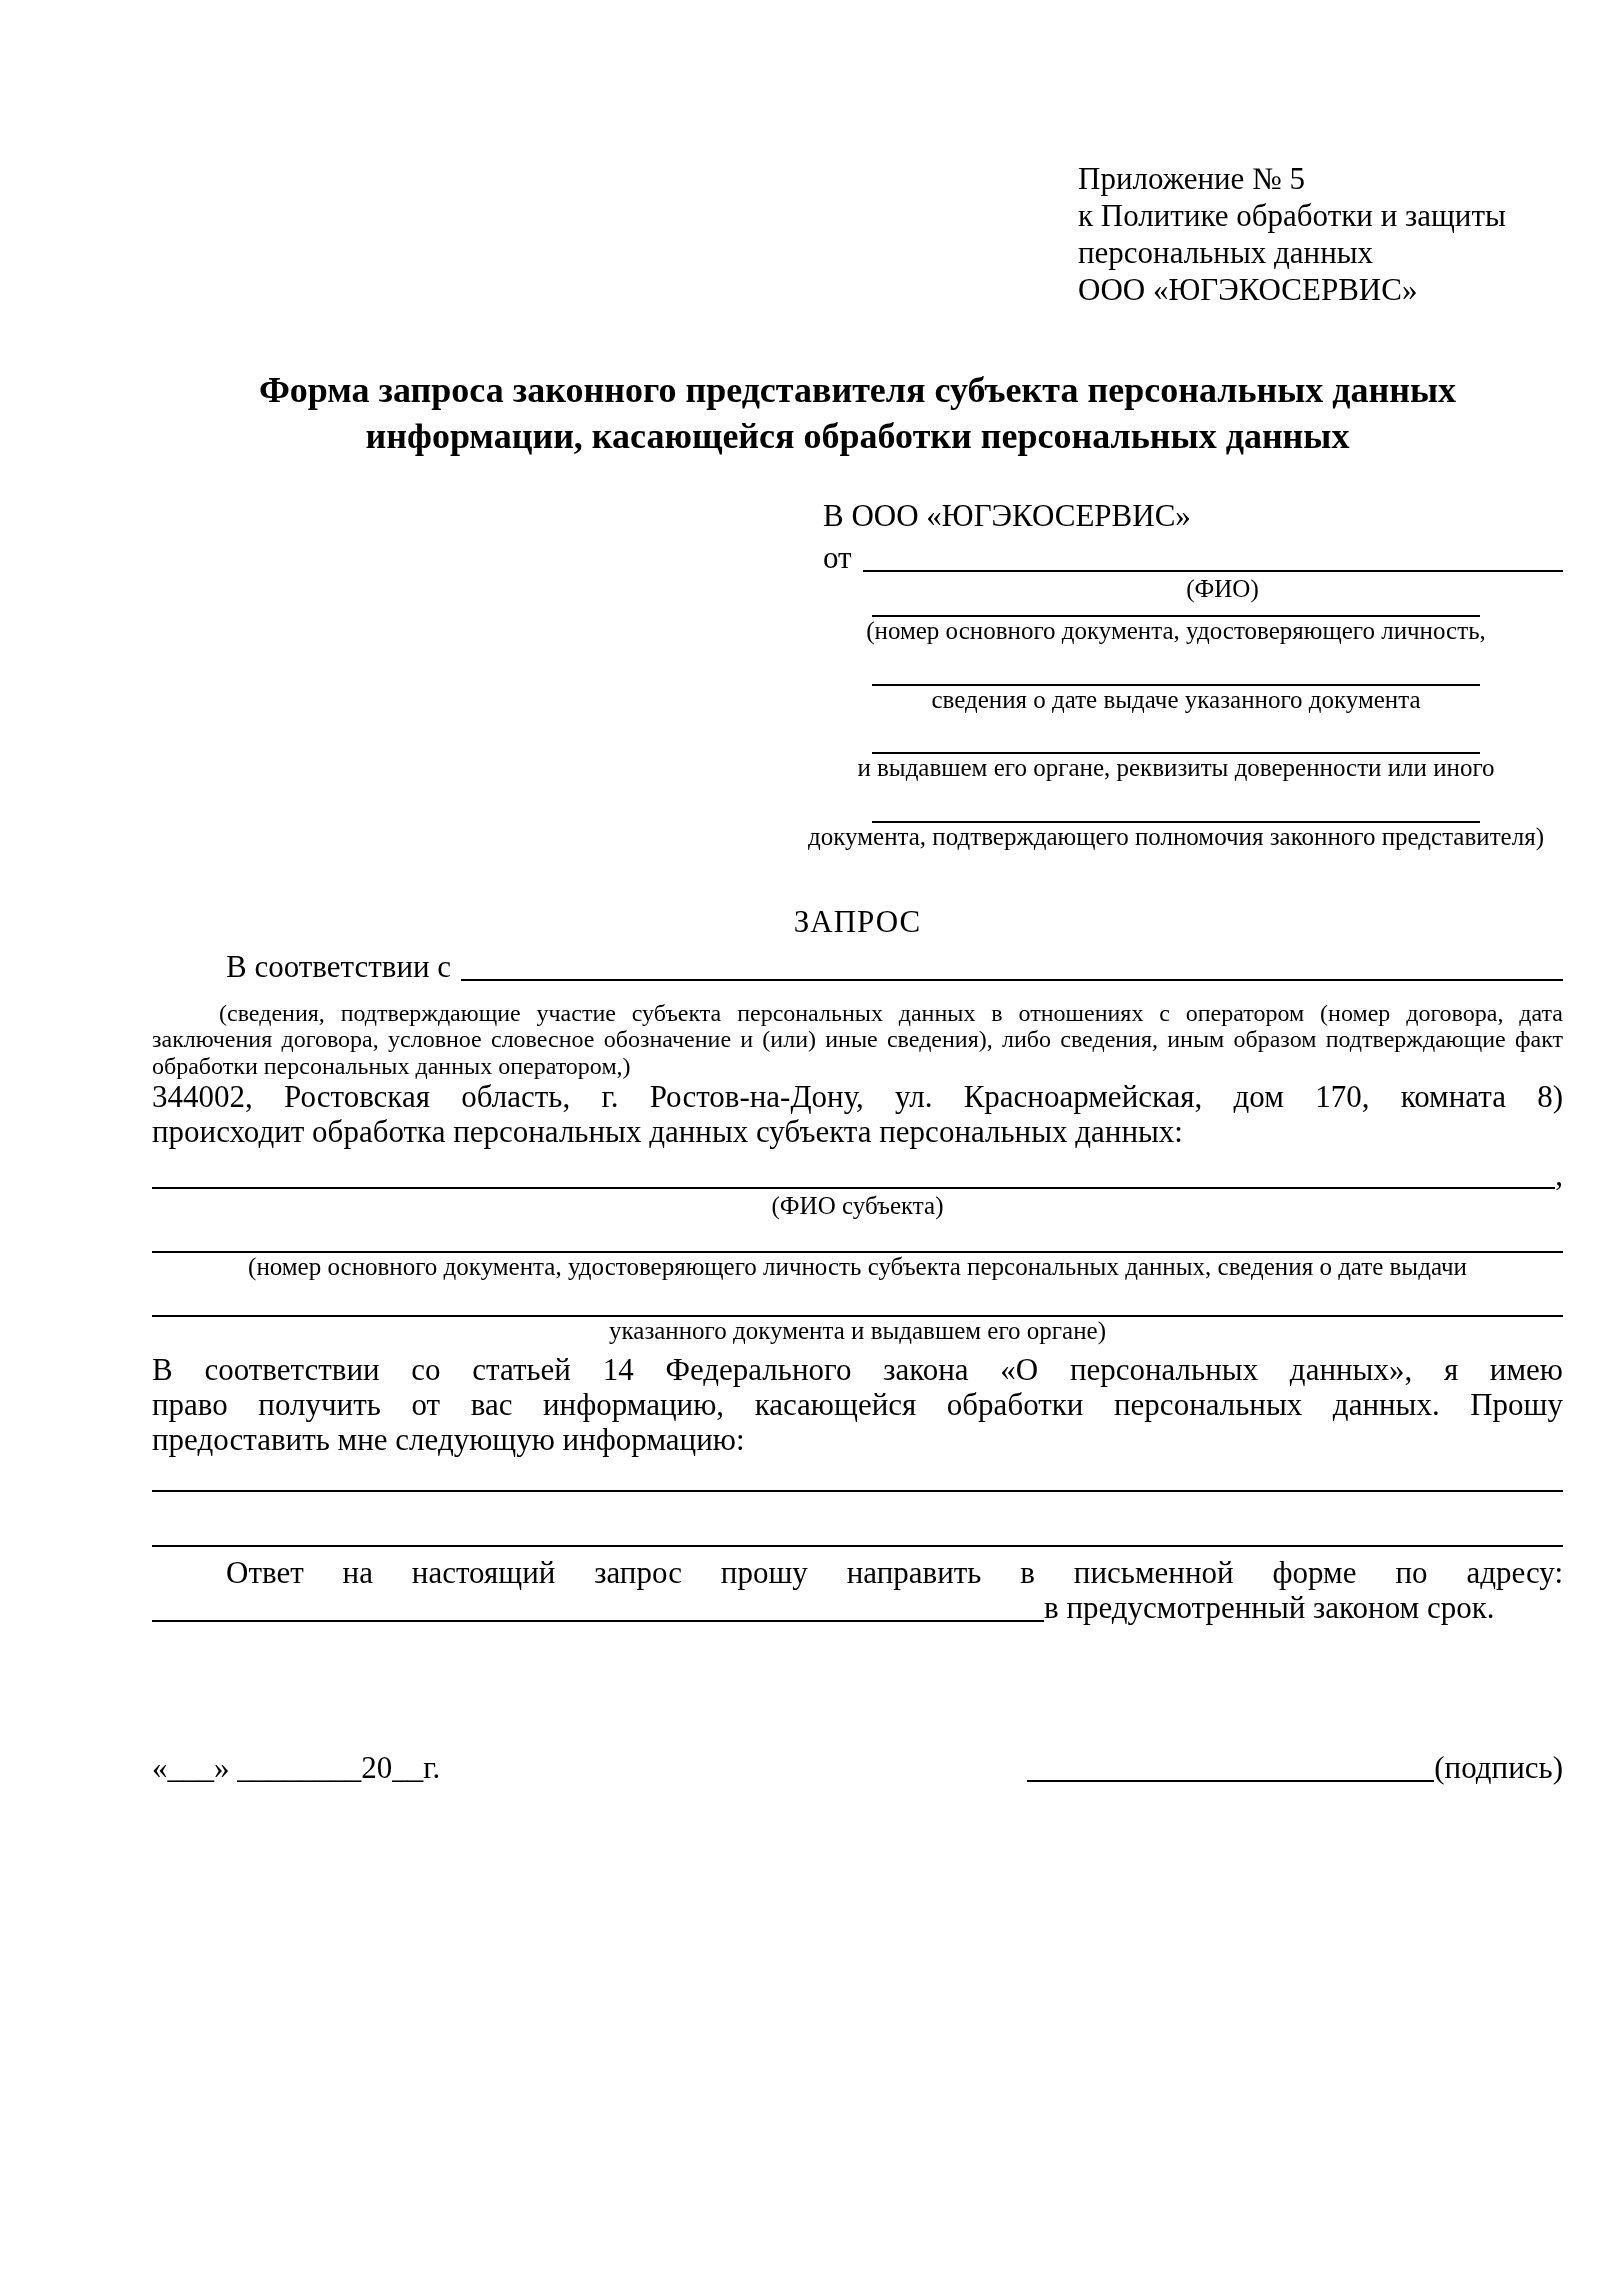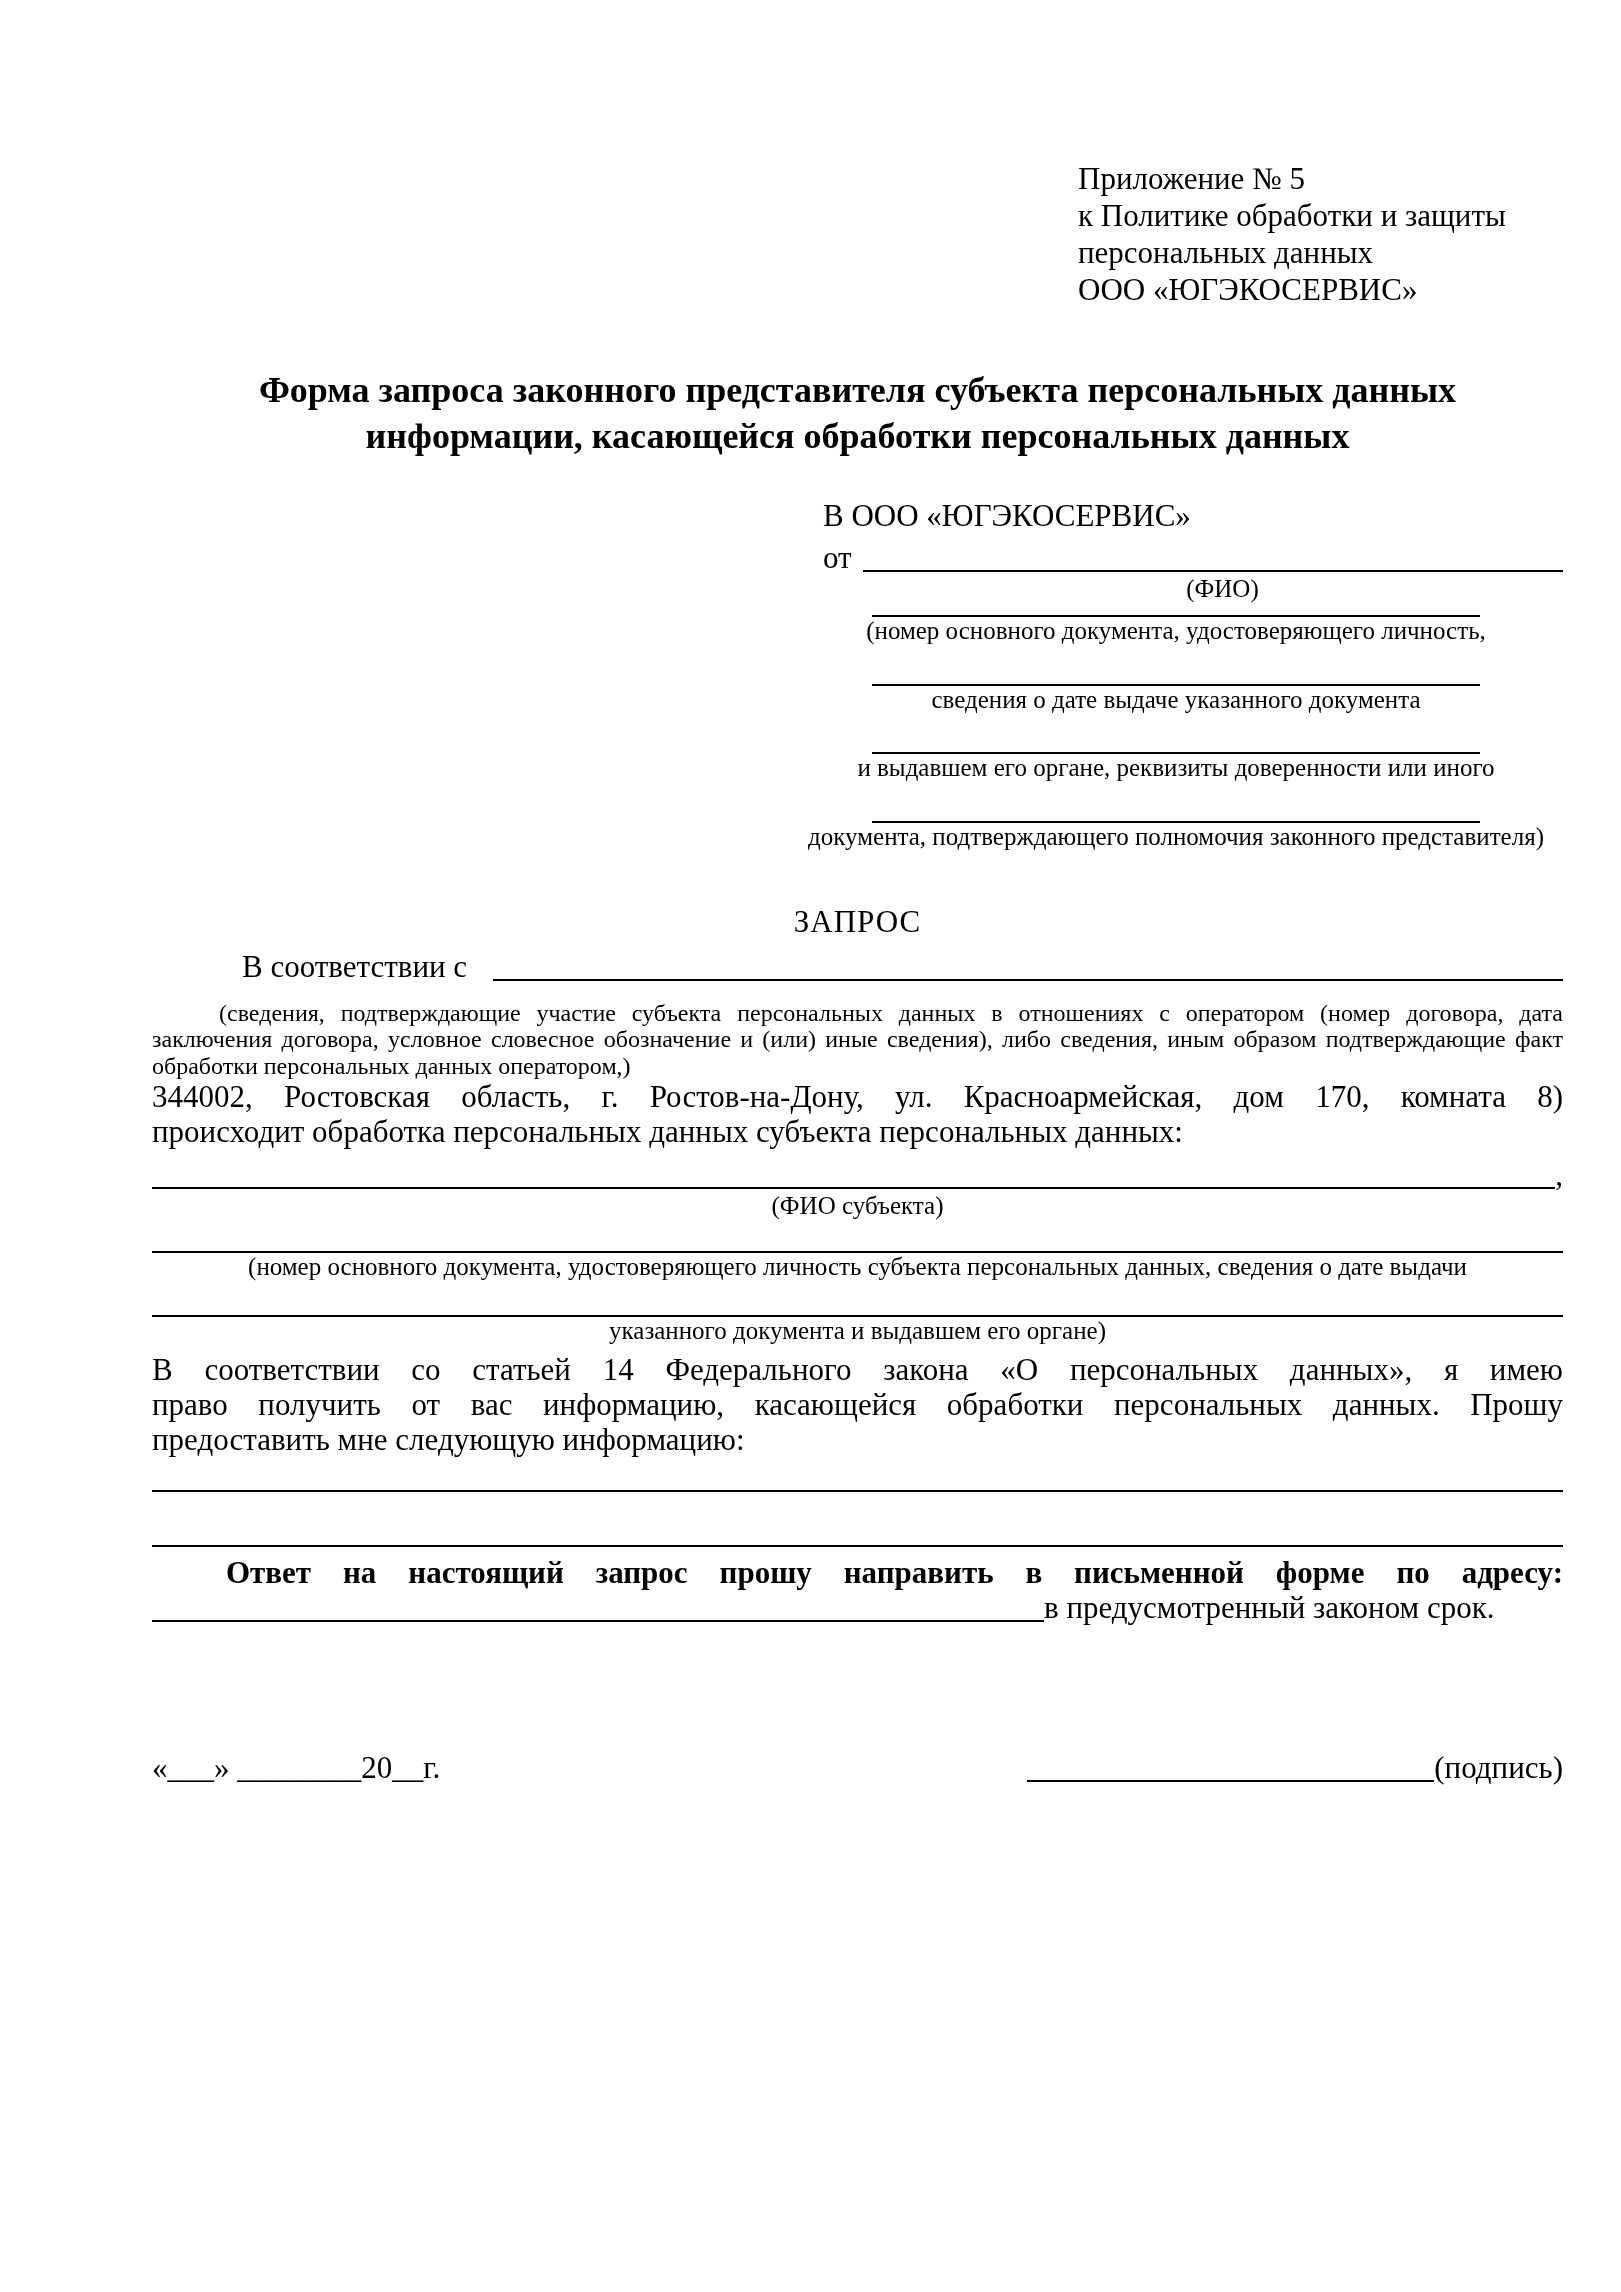--- a/index.html
+++ b/index.html
@@ -27,35 +27,35 @@
   .from-row .lbl { white-space: nowrap; padding-right: 11.8px; }
   .fill { flex: 1; border-bottom: 2.9px solid #000; margin-bottom: 2.9px; height: 0; }
   .cap { font-size: 25px; line-height: 26.5px; text-align: center; margin-top: 1px; }
   .cap-fio { margin-left: 59px; }
   .ugroup { margin-left: 49px; width: 608px; margin-top: 39px; }
   .ugroup.first { margin-top: 12.7px; }
   .ugroup .ul { border-bottom: 2.9px solid #000; height: 0; }
   .ugroup .cap { display: flex; justify-content: center; white-space: nowrap; }
   
   .zapros { margin-top: 54px; text-align: center; letter-spacing: 1px; }
-  .vsoot { display: flex; align-items: flex-end; margin-top: 9.8px; line-height: 35px; gap: 16px; }
+  .vsoot { display: flex; align-items: flex-end; margin-top: 9.8px; line-height: 35px; }
   .vsoot .indent { width: 74px; }
   .vsoot .lbl { white-space: nowrap; padding-right: 9.8px; }
   .fineprint { font-size: 24px; line-height: 26.5px; margin-top: 16px; font-family: Liberation Serif, serif; }
   .jline { text-align: justify; text-align-last: justify; }
   .fp-indent { text-indent: 67px; }
   .para-line { line-height: 35px; }
   .comma-row { display: flex; align-items: flex-end; margin-top: 7.8px; line-height: 35px; }
   .hr { border-bottom: 2.9px solid #000; height: 0; }
   .hr.m-fio { margin-top: 31px; }
   .hr.m-doc { margin-top: 35px; }
   .hr.m-info1 { margin-top: 33px; }
   .hr.m-info2 { margin-top: 53px; }
   .law { margin-top: 7.8px; }
-  .answer1 { margin-top: 7.8px; text-indent: 74px; text-align: justify; text-align-last: justify; line-height: 35px; font-weight: bold; }
+  .answer1 { margin-top: 7.8px; text-indent: 74px; text-align: justify; text-align-last: justify; line-height: 35px; }
   .answer2 { display: flex; align-items: flex-end; line-height: 35px; }
   .answer2 .ul-adr { width: 892px; border-bottom: 2.9px solid #000; margin-bottom: 2.9px; height: 0; }
   .answer2 .txt { white-space: nowrap; }
   
   .bottom { display: flex; justify-content: space-between; align-items: flex-end; margin-top: 125px; line-height: 35px; }
   .sig { display: flex; align-items: flex-end; }
   .sig .ul-sig { width: 407px; border-bottom: 2.9px solid #000; margin-bottom: 2.9px; height: 0; }
 </style>
 </head>
 <body>

